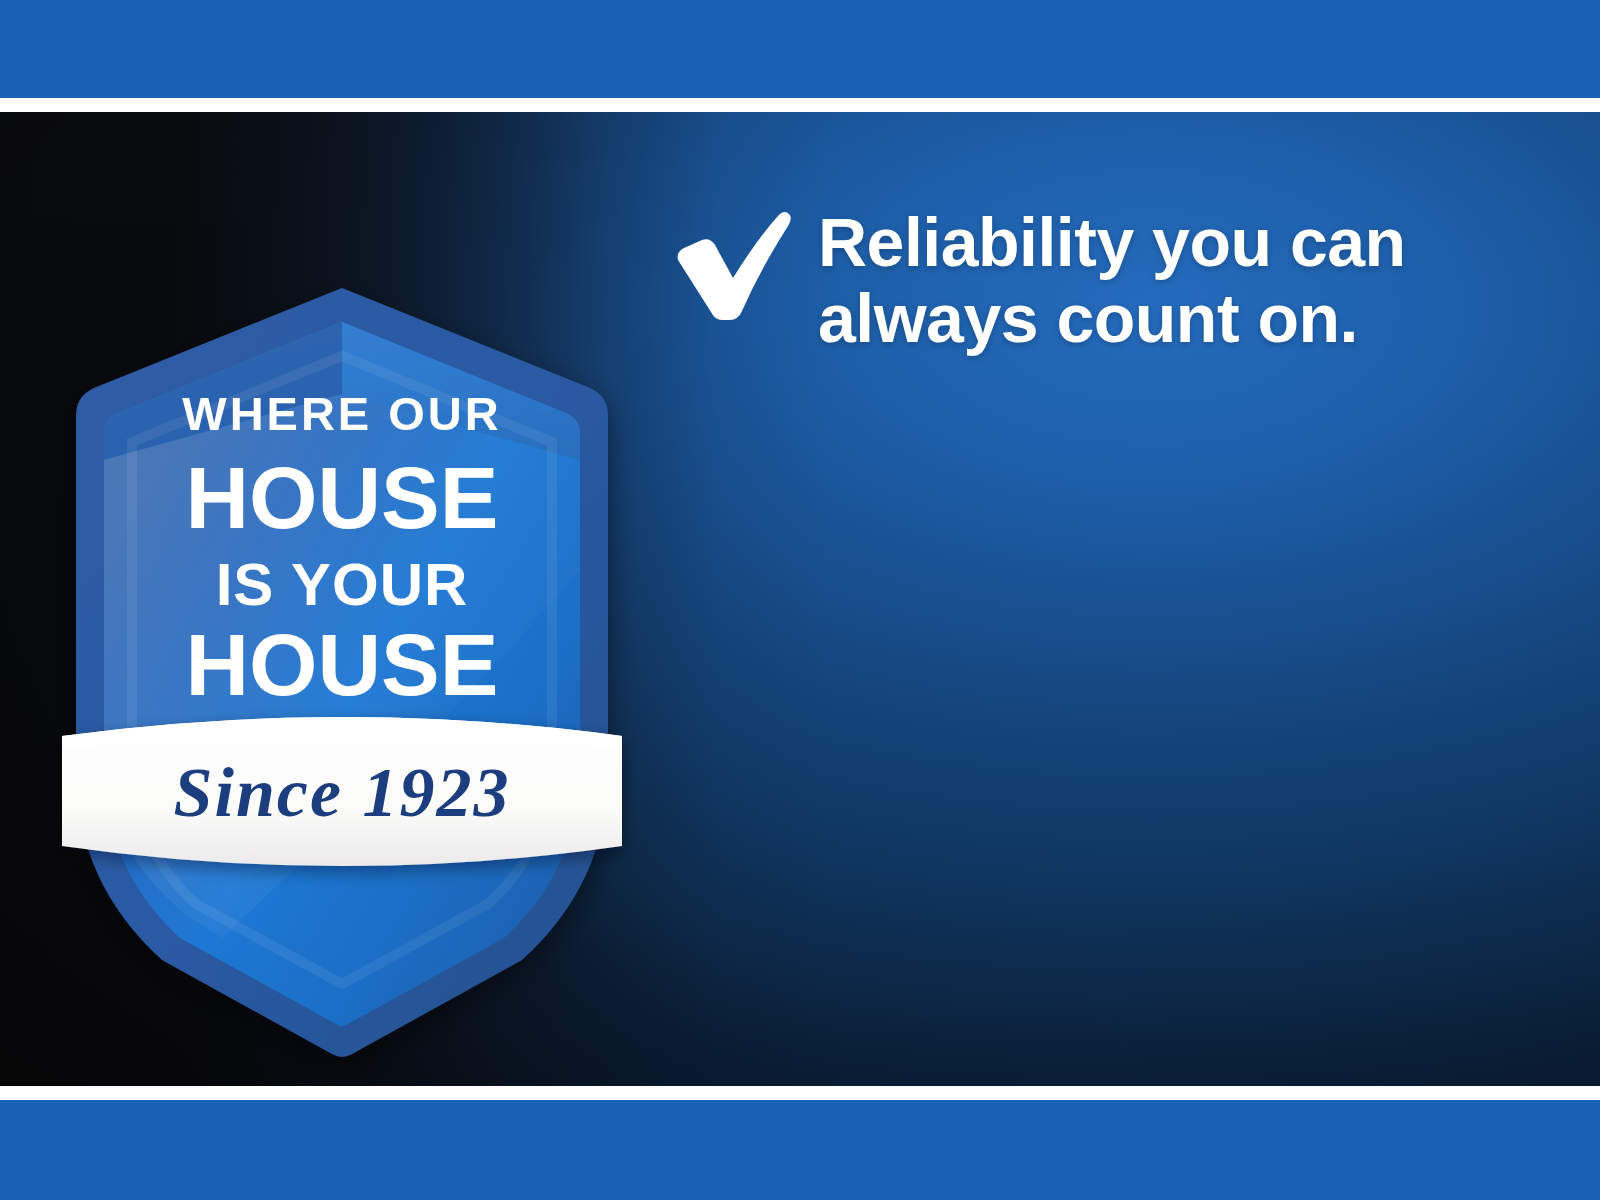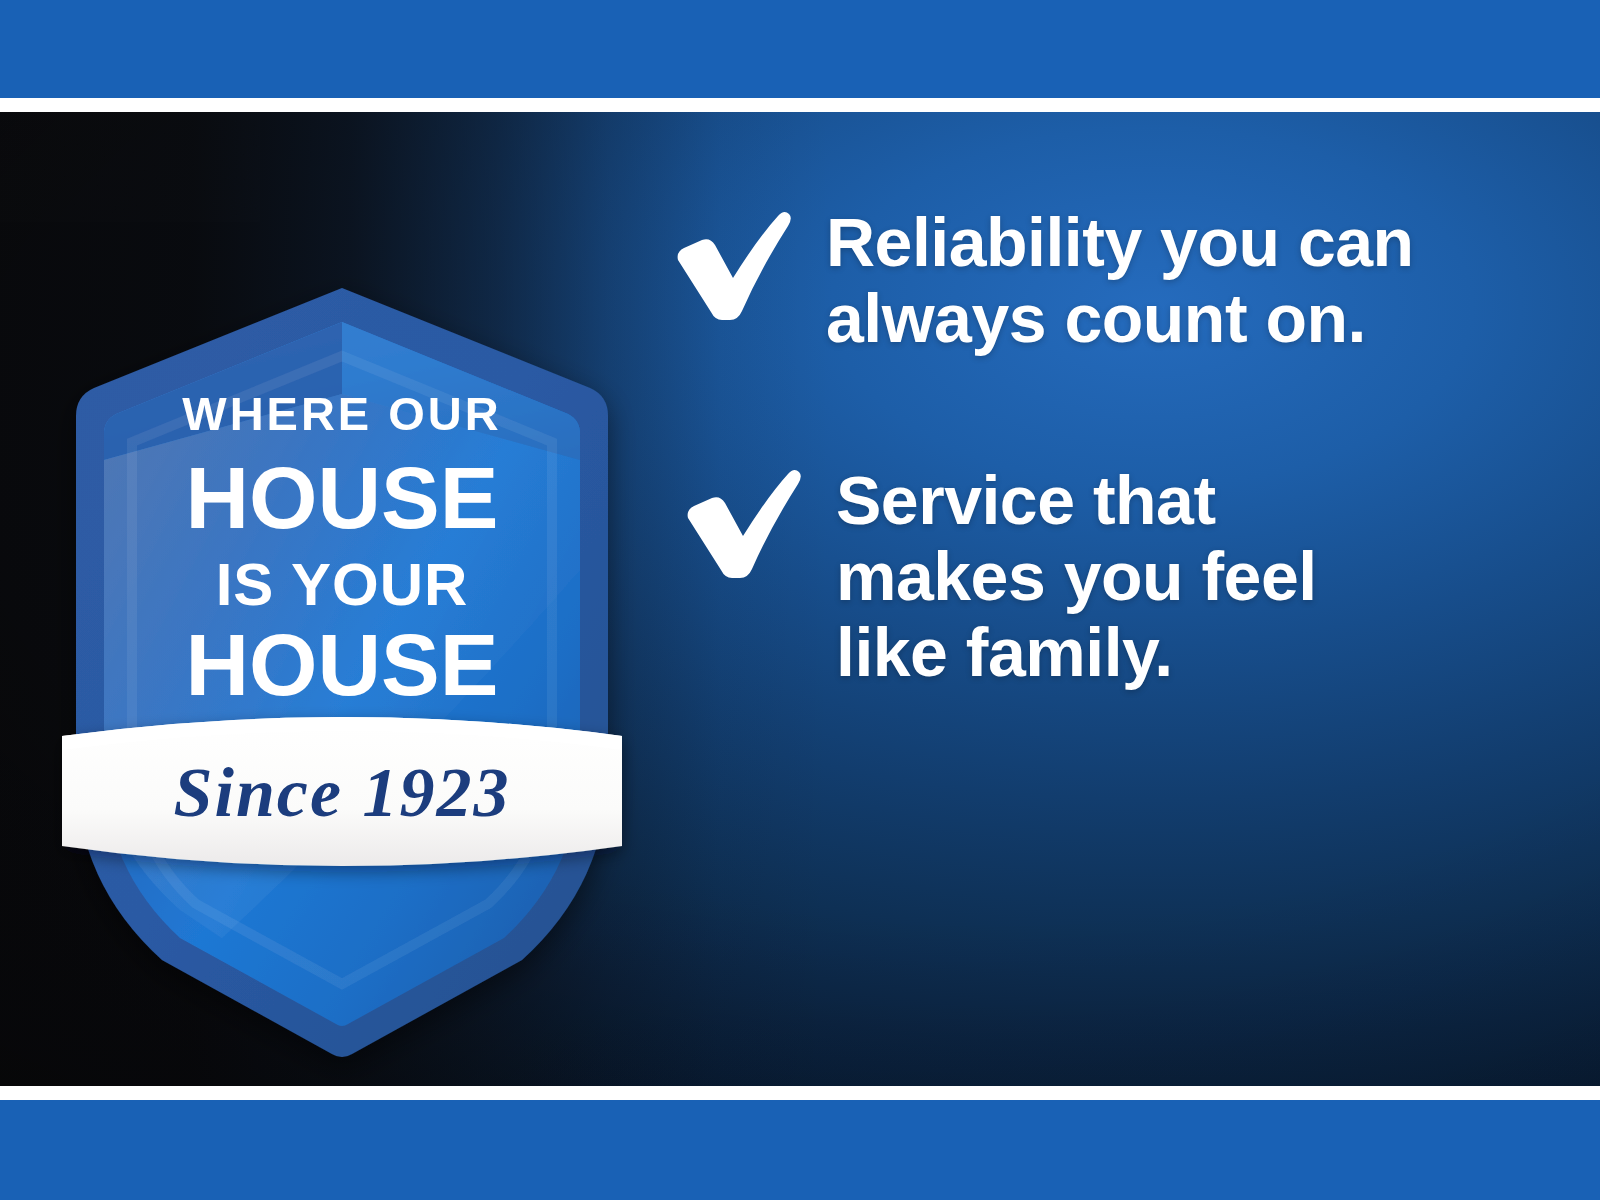--- a/index.html
+++ b/index.html
@@ -134,21 +134,21 @@
     position: absolute;
     left: 660px;
     top: 0;
     width: 880px;
     height: 974px;
   }
   .bullet {
     position: absolute;
     display: flex;
     align-items: flex-start;
-    gap: 32px;
+    gap: 24px;
   }
   .bullet-1 { top: 92px;  left: 12px; }
   .bullet-2 { top: 350px; left: 22px; }
   .bullet-3 { top: 662px; left: 10px; }
 
   .check-wrap {
     flex: 0 0 auto;
     width: 122px;
     height: 112px;
     margin-top: 4px;
@@ -277,32 +277,20 @@
           <svg viewBox="0 0 122 112" xmlns="http://www.w3.org/2000/svg">
             <path d="M6 52 Q 4 44 12 40 L 30 32 Q 38 29 43 37 L 61 70
                      Q 86 30 106 8 Q 112 1 117 6 Q 121 10 116 18
                      Q 88 62 70 103 Q 66 112 58 112 L 50 112 Q 43 112 39 104 Z" fill="#ffffff"></path>
           </svg>
         </span>
         <span class="bullet-text">Reliability you can
 always count on.</span>
       </div>
 
-      <div class="bullet bullet-2">
-        <span class="check-wrap">
-          <svg viewBox="0 0 122 112" xmlns="http://www.w3.org/2000/svg">
-            <path d="M6 52 Q 4 44 12 40 L 30 32 Q 38 29 43 37 L 61 70
-                     Q 86 30 106 8 Q 112 1 117 6 Q 121 10 116 18
-                     Q 88 62 70 103 Q 66 112 58 112 L 50 112 Q 43 112 39 104 Z" fill="#ffffff"></path>
-          </svg>
-        </span>
-        <span class="bullet-text">Service that
-makes you feel
-like family.</span>
-      </div>
 
 
     </div>
   </div>
 
   <div class="band-gap gap-bottom"></div>
   <div class="band band-bottom" style="background: rgb(25, 97, 181);"></div>
 
 </div>
 

